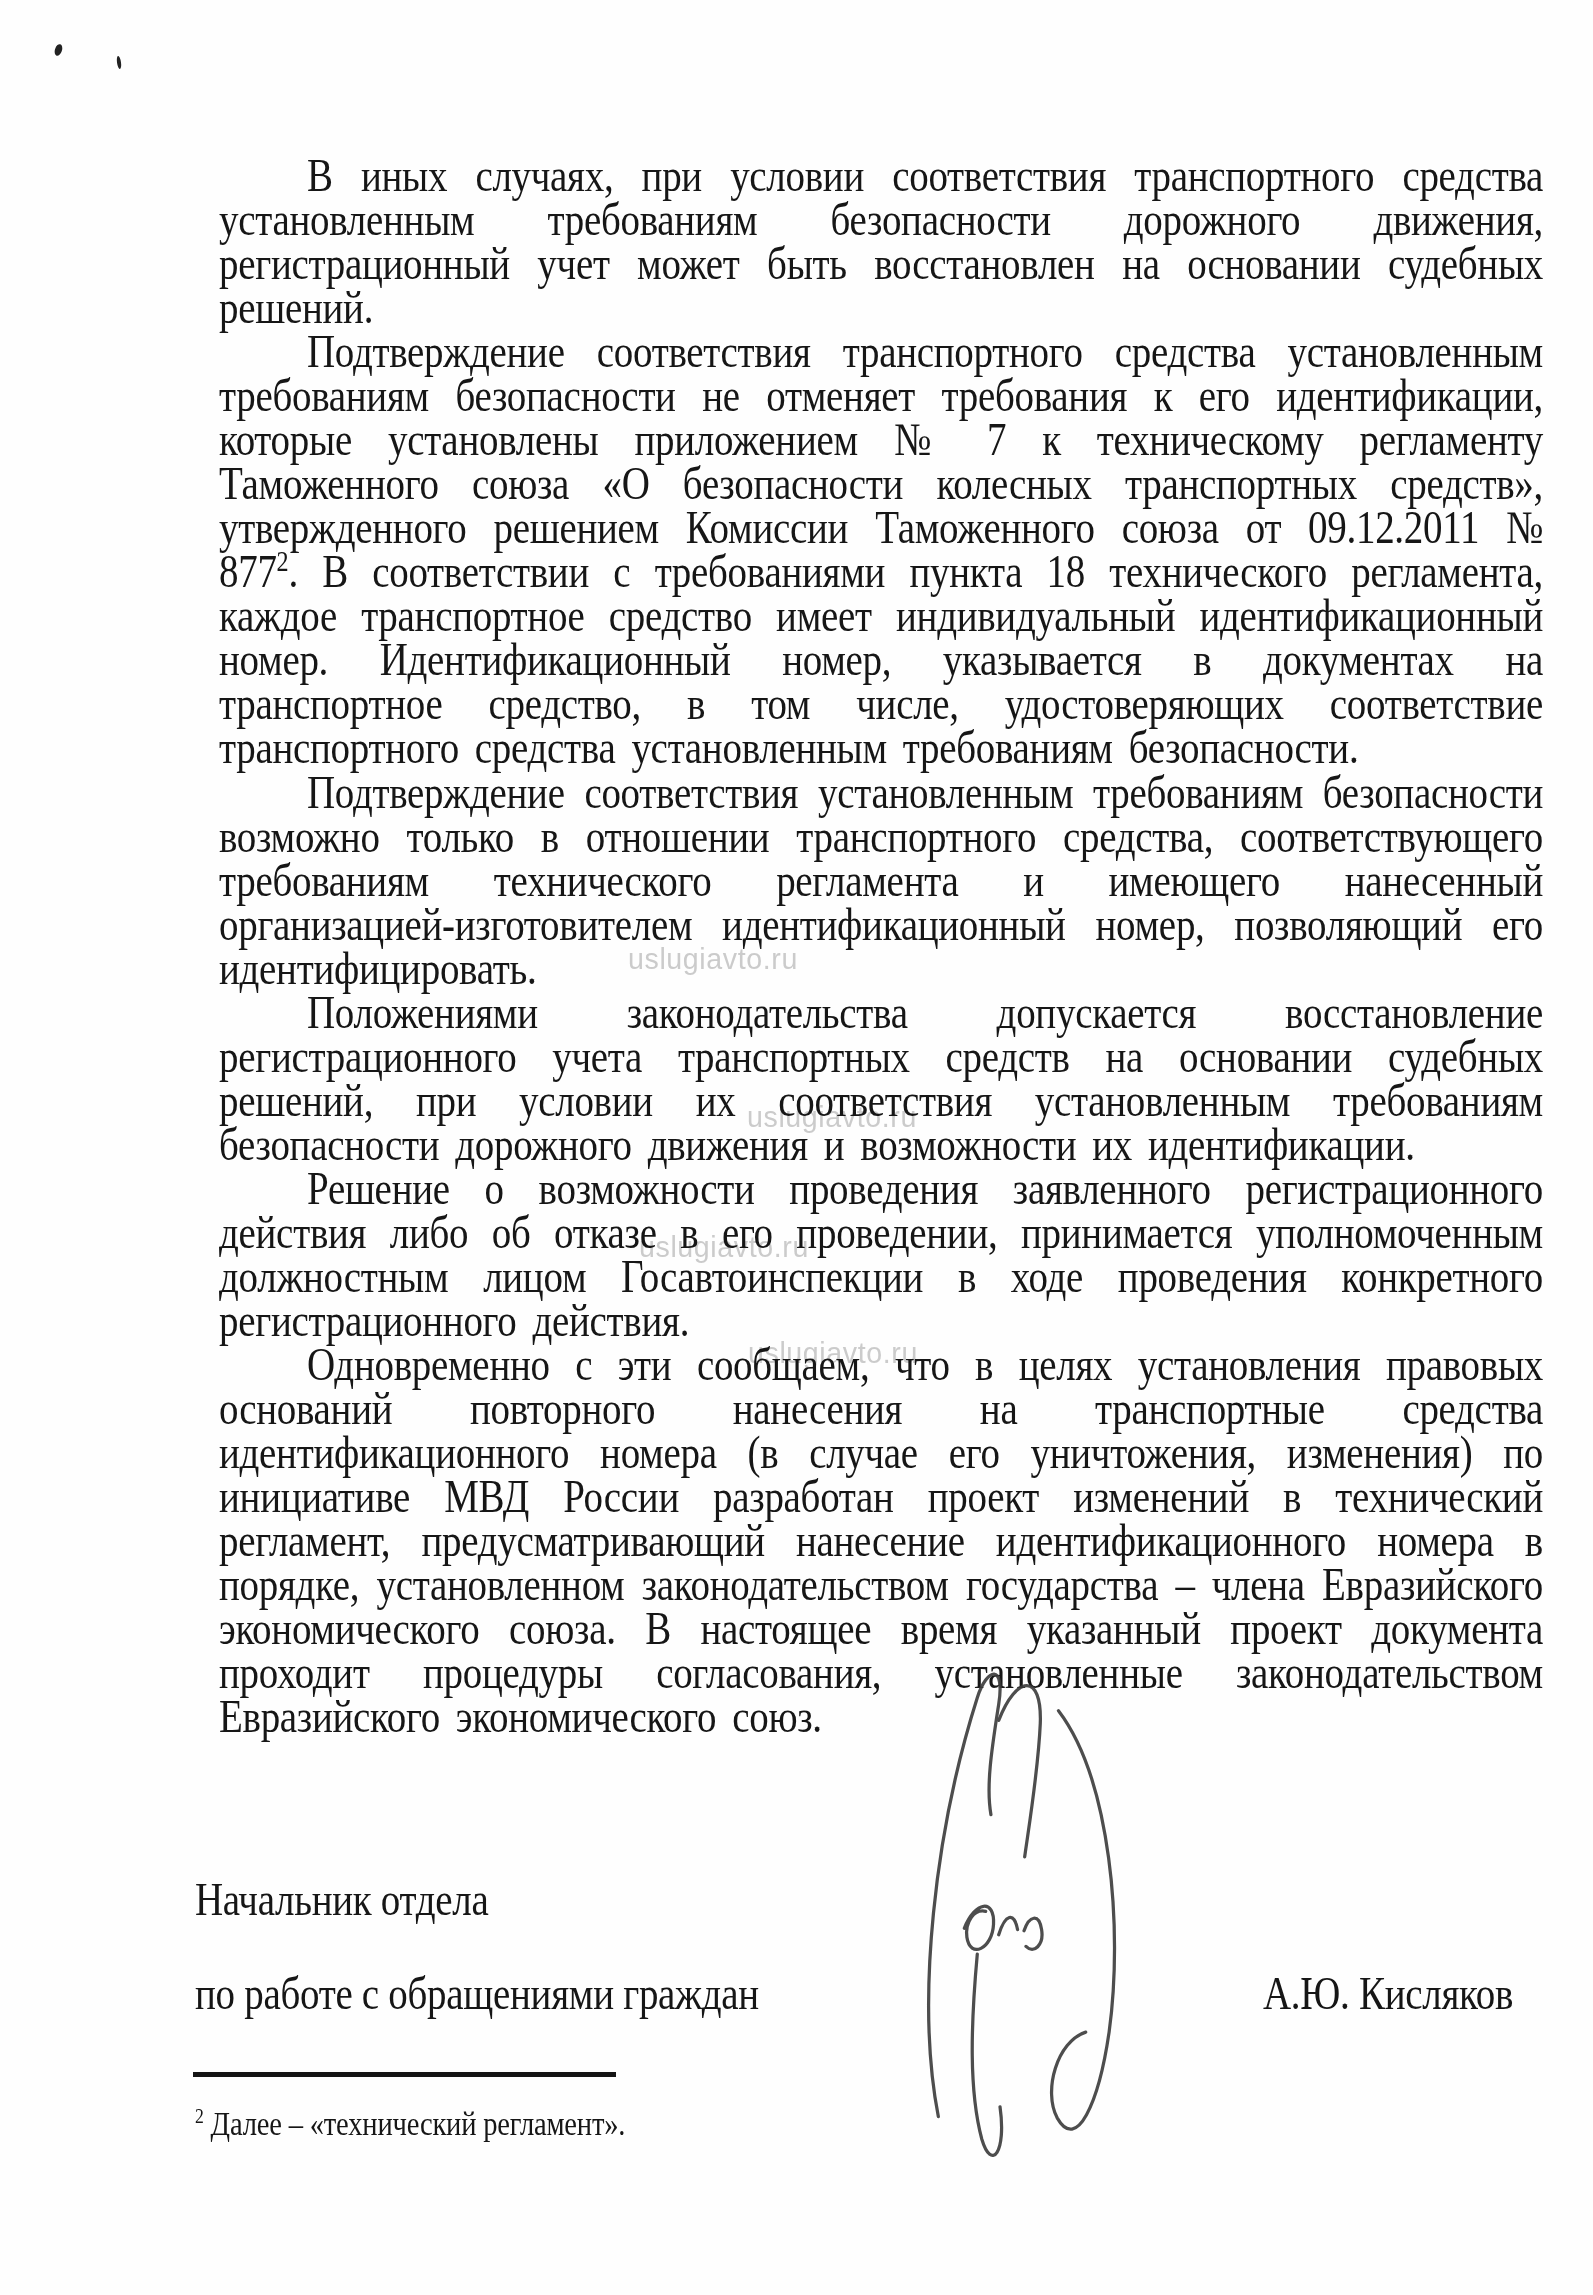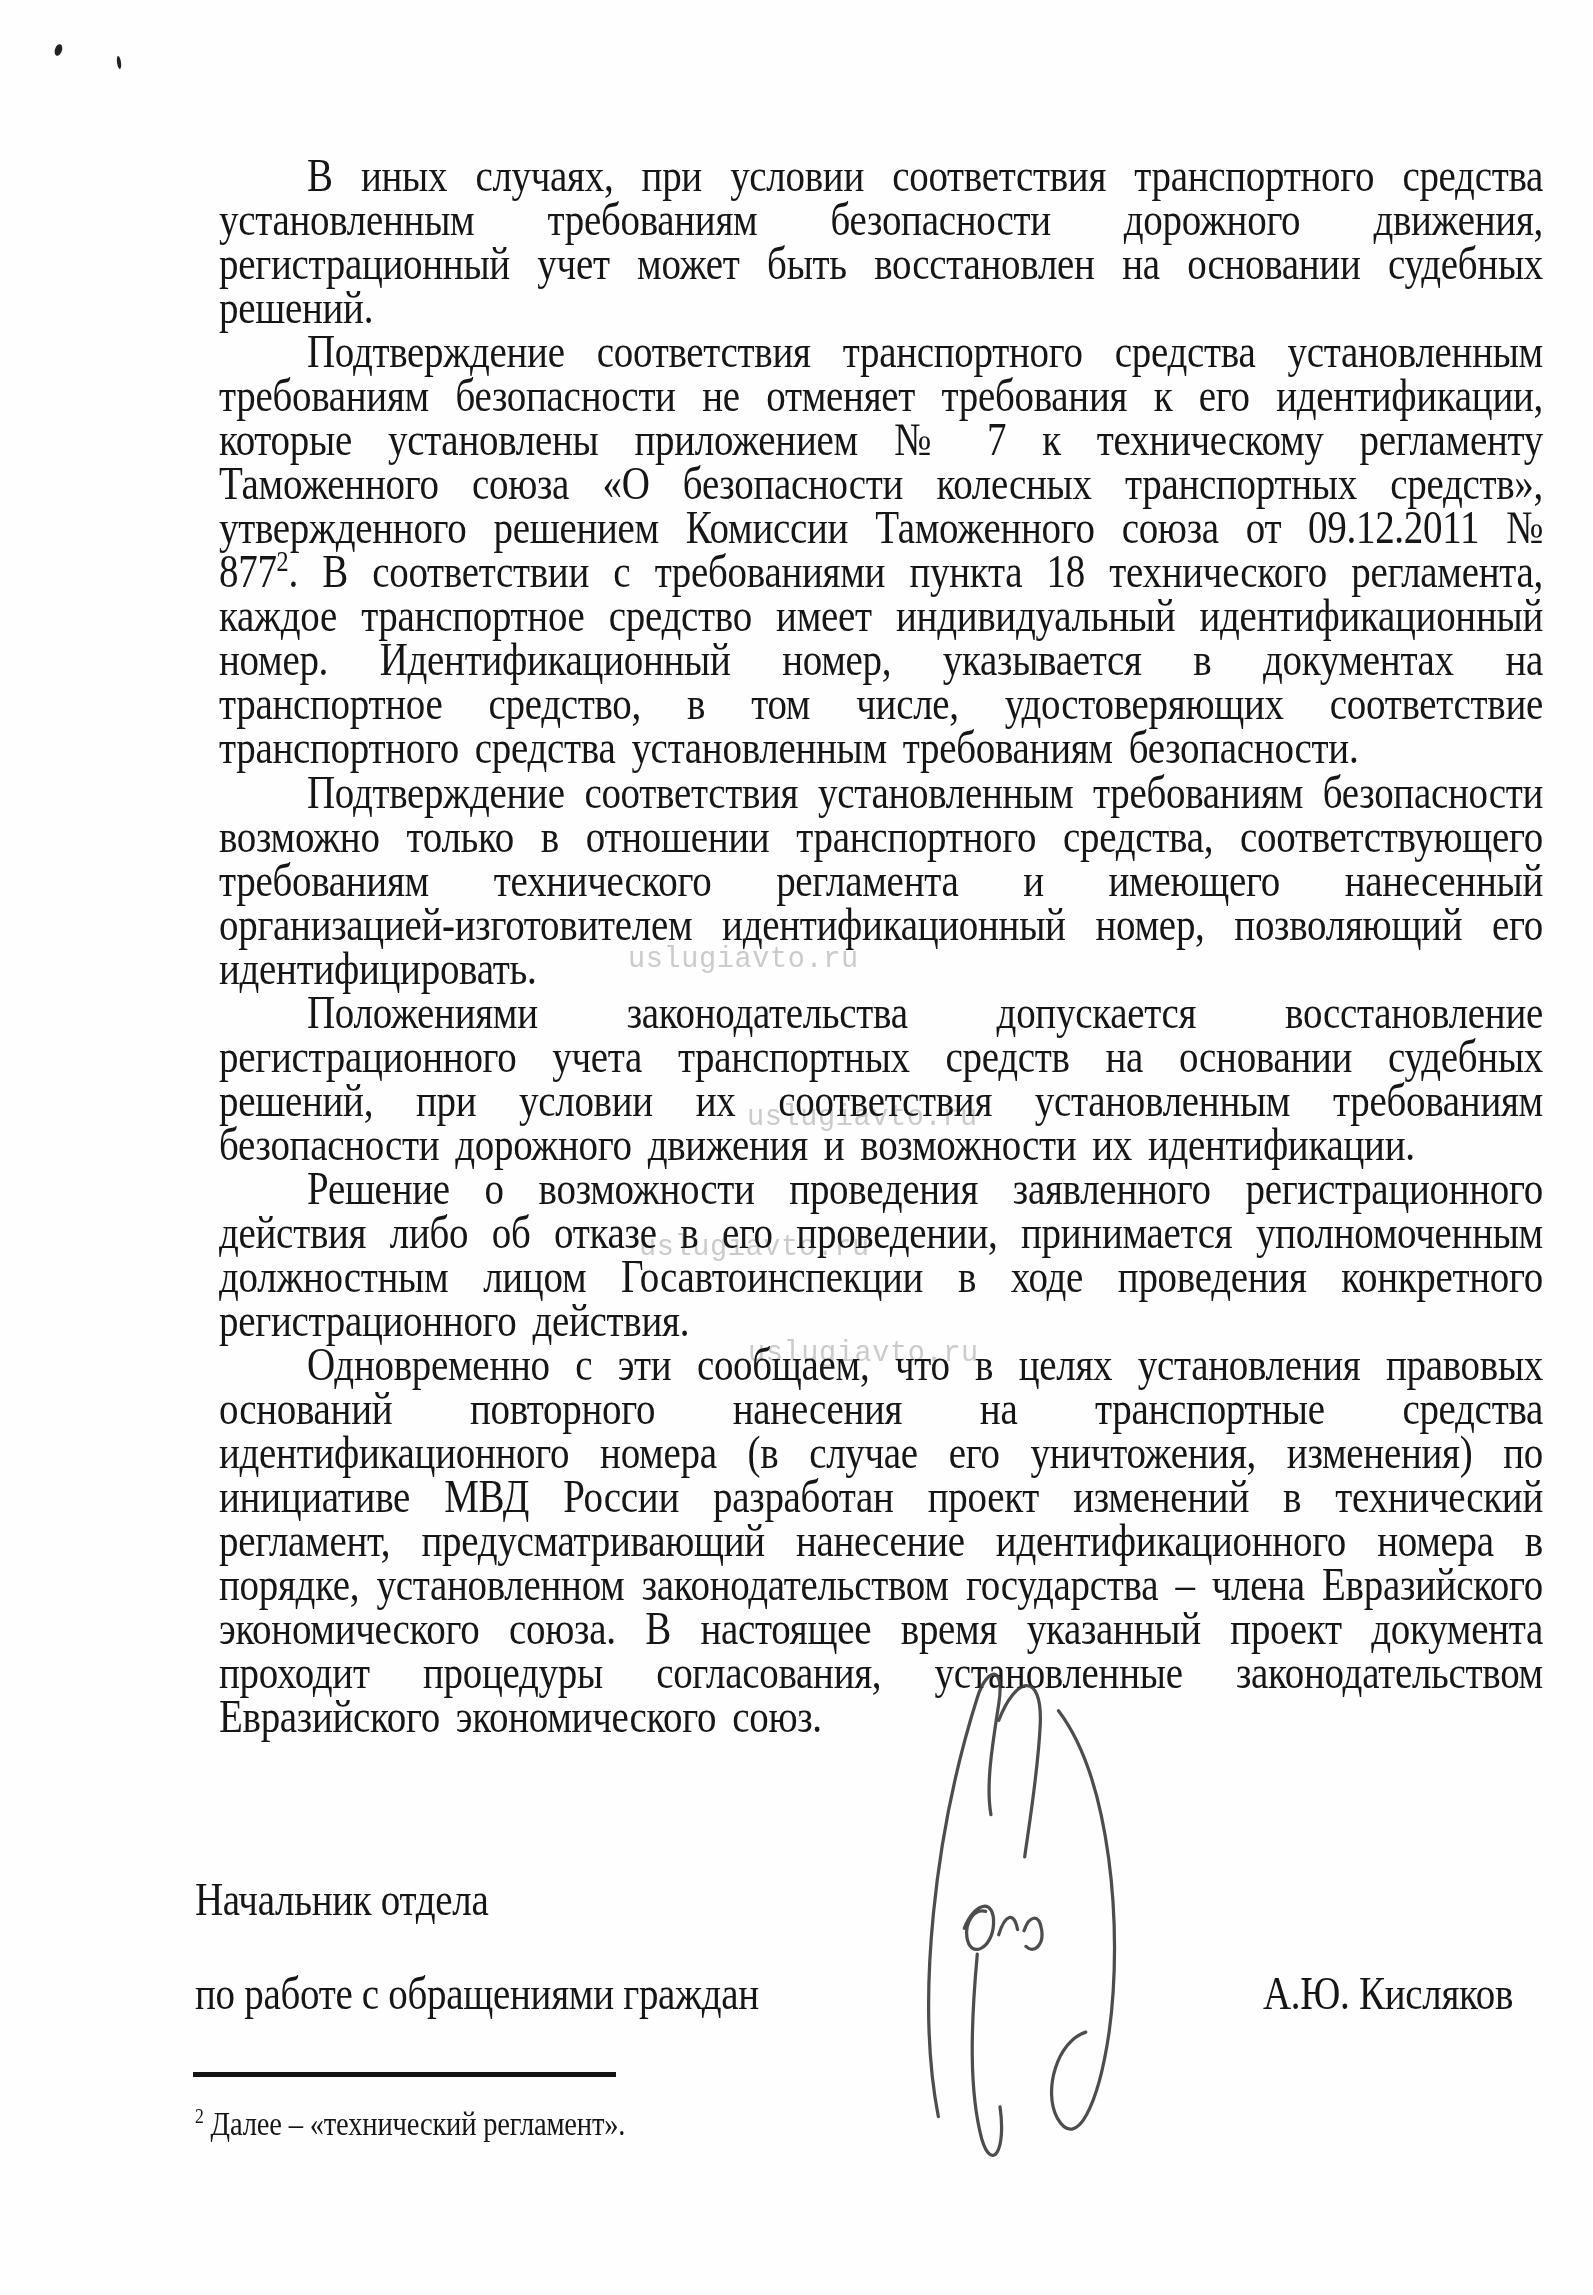--- a/index.html
+++ b/index.html
@@ -38,21 +38,21 @@
   }
   .textblock sup, .footnote sup {
     font-size: 62%;
     line-height: 0;
     vertical-align: super;
   }
   
   .watermark {
     position: absolute;
     z-index: 1;
-    font-family: Liberation Mono, monospace;
+    font-family: Liberation Sans, sans-serif;
     font-size: 28.6px;
     color: #c3c3c3;
     opacity: 0.85;
     letter-spacing: 0.6px;
     white-space: nowrap;
     text-align: right;
   }
   .wm1 { left: 628px;  top: 943px; }
   .wm2 { left: 747px; top: 1101px; }
   .wm3 { left: 639px;  top: 1231px; }

